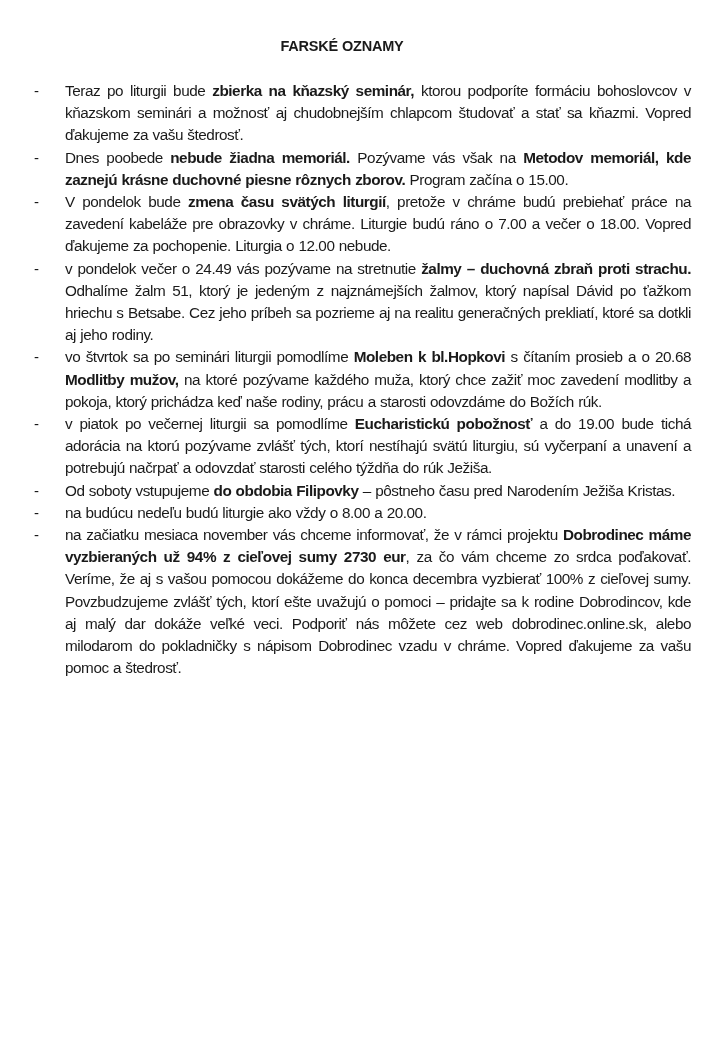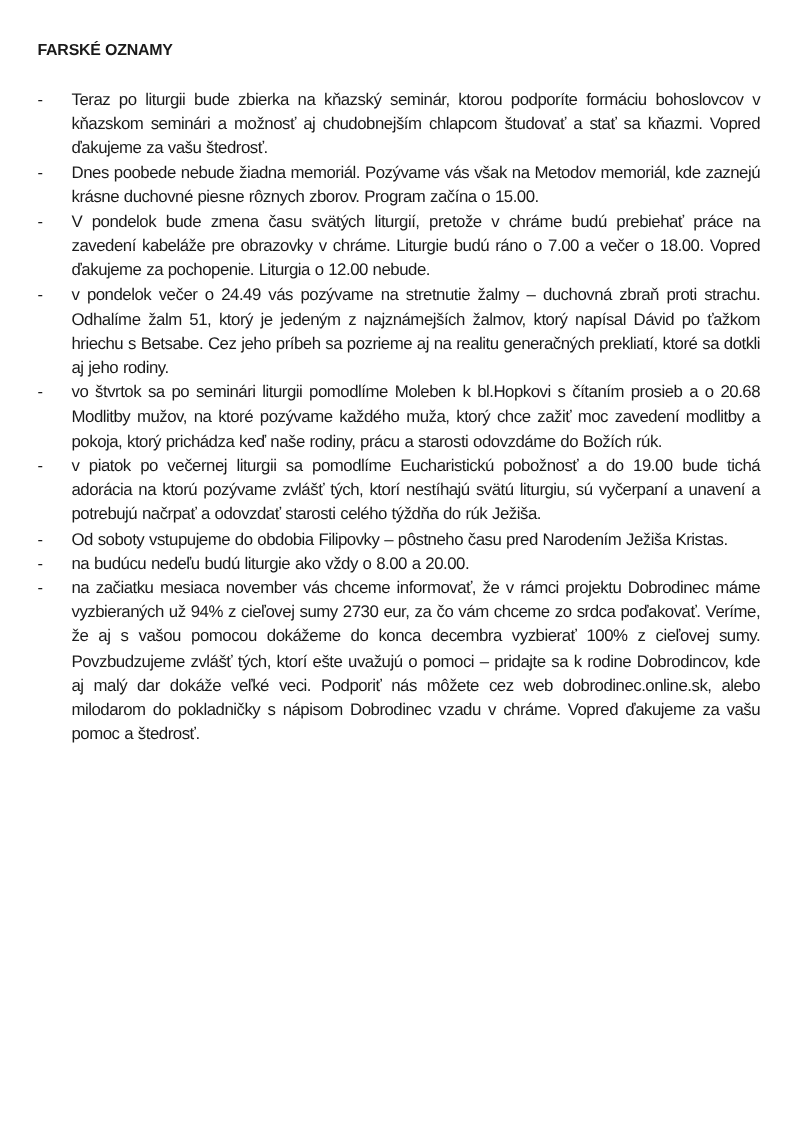--- a/index.html
+++ b/index.html
@@ -1,35 +1,35 @@
 <!DOCTYPE html>
 <html><head>
   <meta charset="utf-8">
   <style>
     html, body { margin: 0; padding: 0; background: #ffffff; }
     body {
       width: 720px; height: 1040px; overflow: hidden; position: relative;
       font-family: "Liberation Sans", sans-serif; color: #1a1a1a;
     }
     .title {
-      position: absolute; top: 38px; left: 0; width: 684px; 
-      font-weight: bold; font-size: 14.5px; letter-spacing: -0.2px; padding-left: 34px;
+      position: absolute; top: 38px; left: 0; width: 684px; text-align: center;
+      font-weight: bold; font-size: 14.5px; letter-spacing: -0.2px;
     }
     .list {
       position: absolute; top: 80px; left: 0; width: 720px; margin: 0; padding: 0; list-style: none;
     }
     .item { position: relative; padding-left: 65px; width: 626px; }
     .dash {
       position: absolute; left: 34px; top: 0; font-size: 15px; line-height: 22.2px;
     }
     .text {
       font-size: 15.3px; line-height: 22.2px; text-align: justify;
       letter-spacing: -0.45px; word-spacing: 0.5px;
     }
-    .text b { font-weight: normal; }
+    .text b { font-weight: bold; }
   </style>
 </head>
 <body>
 
 <div class="title">FARSKÉ OZNAMY</div>
 
 <ul class="list">
   <li class="item">
     <span class="dash">-</span>
     <div class="text"><span>Teraz po liturgii bude </span><b>zbierka na kňazský seminár,</b><span> ktorou podporíte formáciu bohoslovcov v kňazskom seminári a možnosť aj chudobnejším chlapcom študovať a stať sa kňazmi. Vopred ďakujeme za vašu štedrosť.</span></div>

